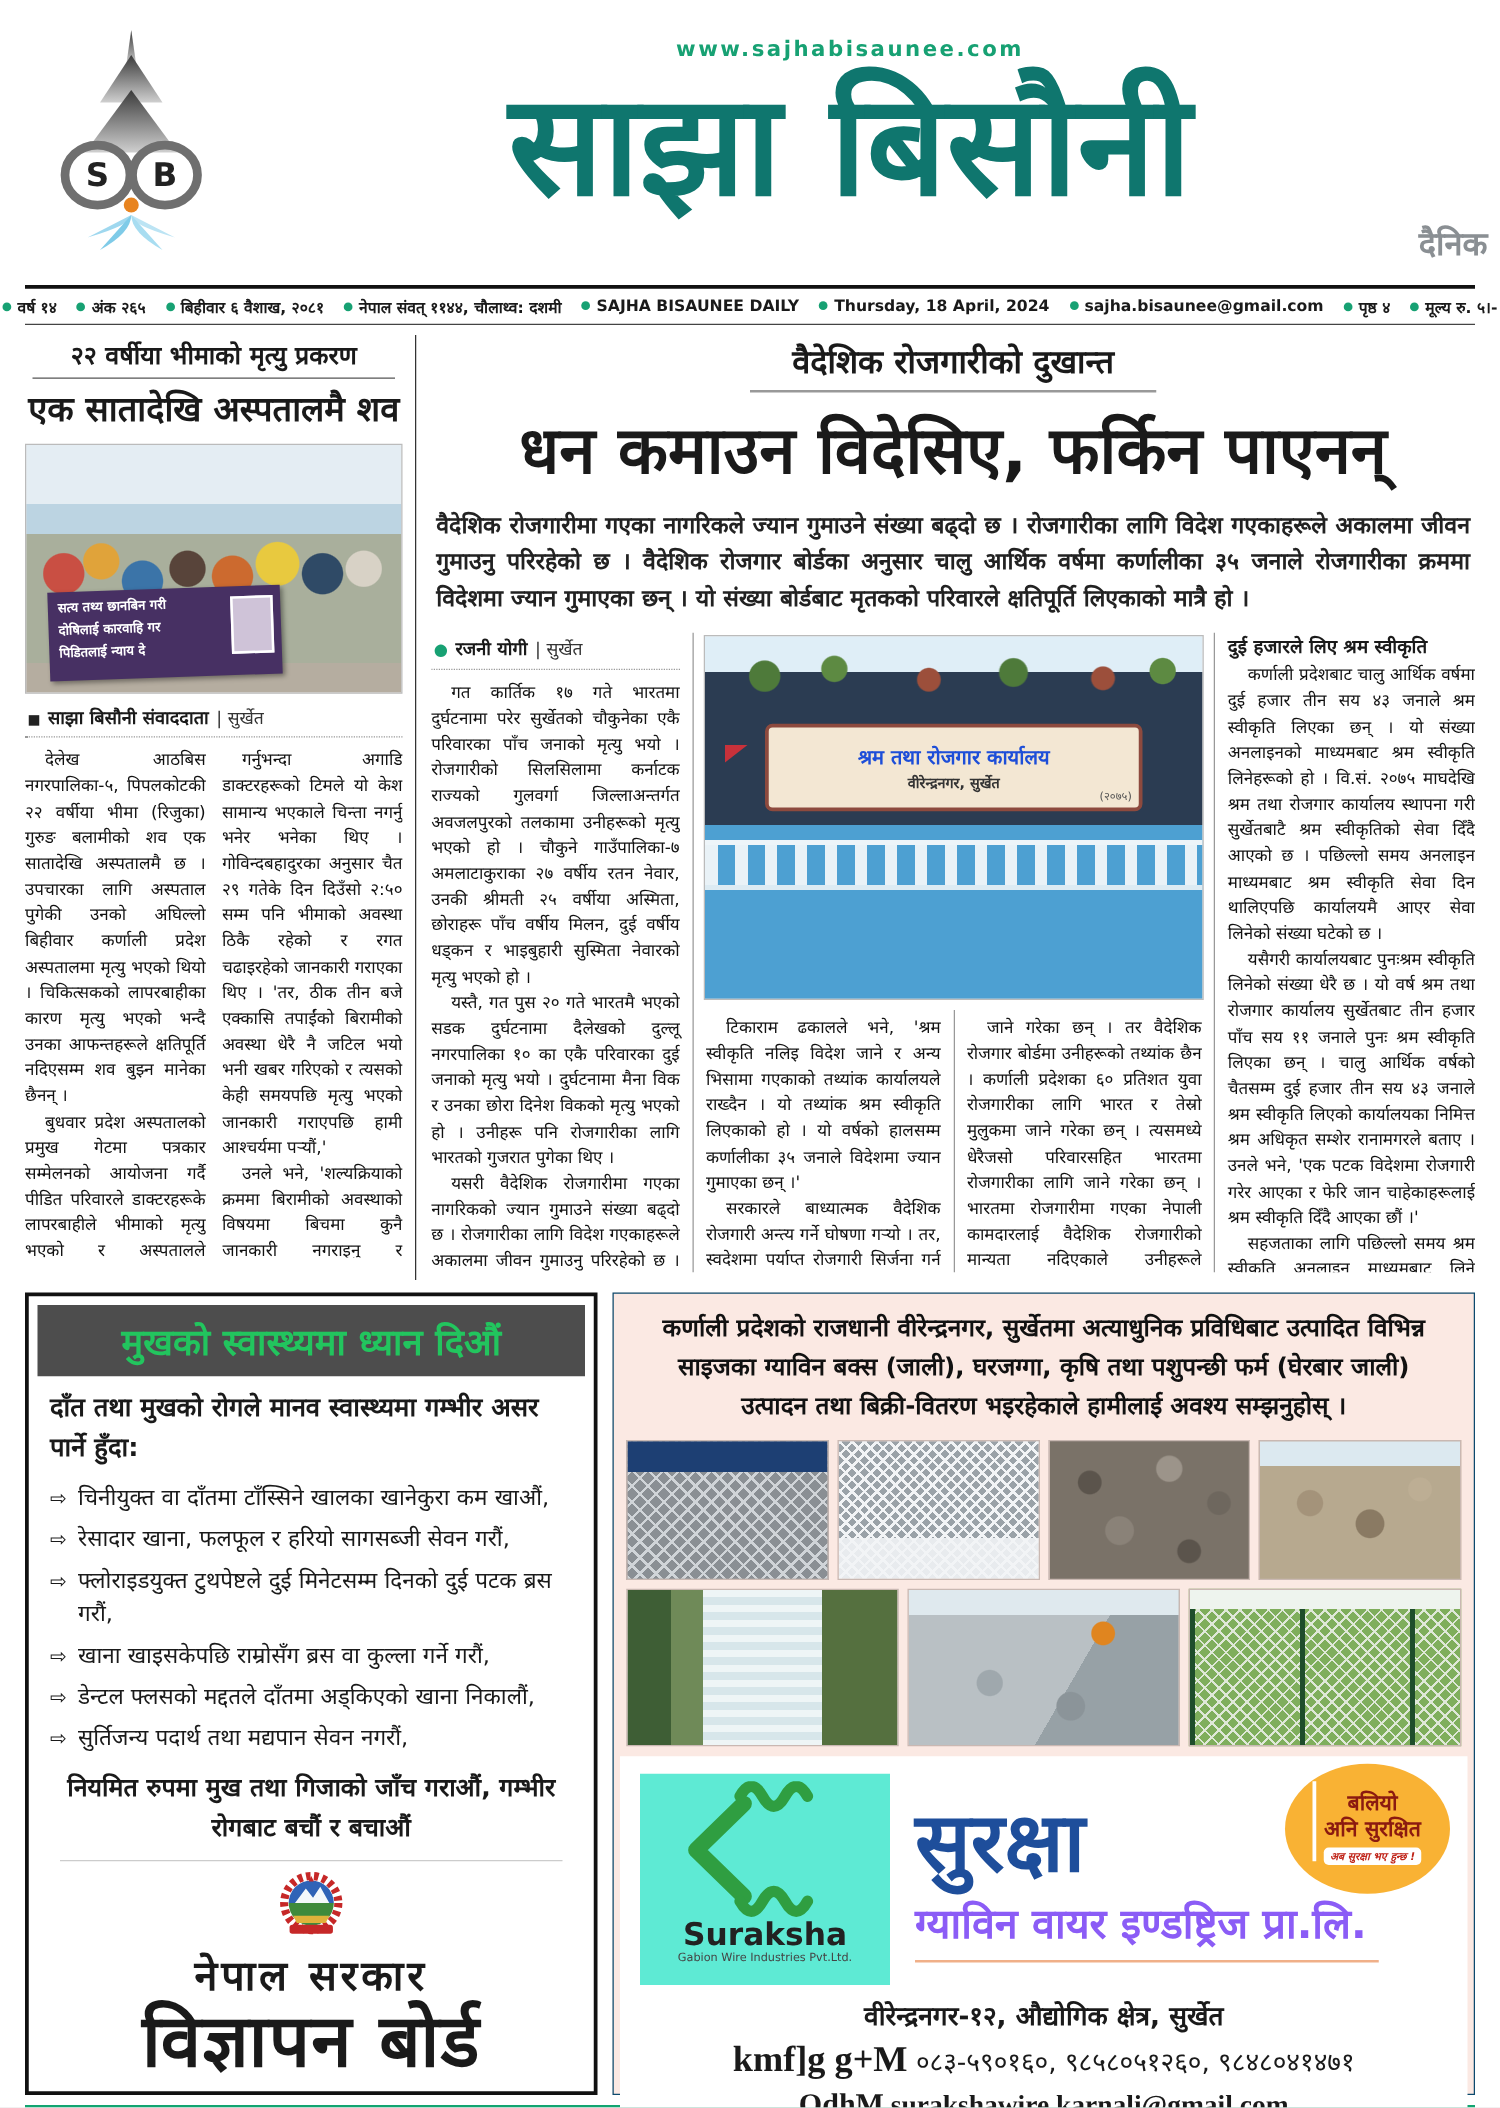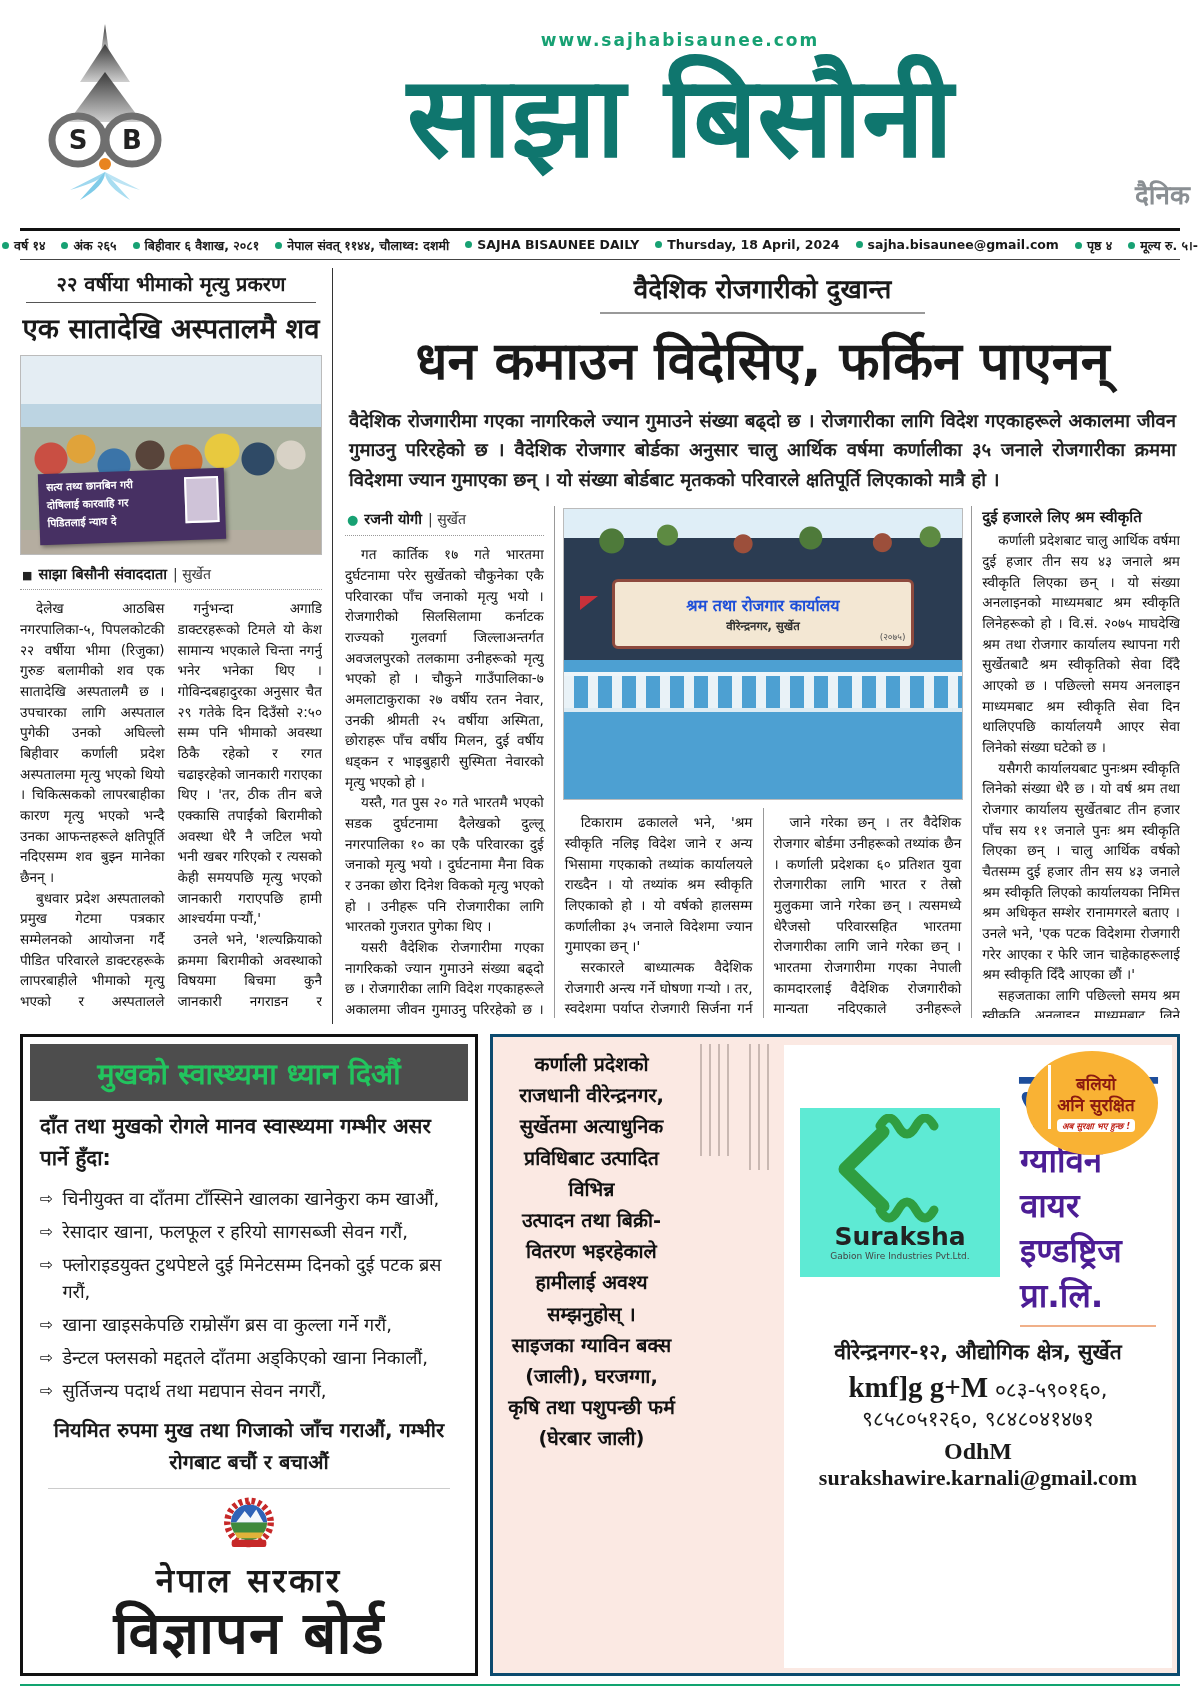--- a/index.html
+++ b/index.html
@@ -100,21 +100,21 @@
   .d-list { padding:4px 10px 0; }
   .d-item { display:flex; gap:9px; margin-top:6px; font-size:18px; line-height:1.5; }
   .d-arrow { flex:0 0 auto; font-size:16px; padding-top:2px; }
   .d-close { font-weight:800; text-align:center; font-size:20px; padding:10px 6px 2px; line-height:1.6; }
   .d-sep { border-top:1px solid #ccc; margin:8px 18px 2px; }
   .d-emblem { display:block; margin:4px auto 0; }
   .d-gov { font-size:33px; font-weight:800; text-align:center; letter-spacing:3px; margin-top:2px; }
   .d-board { font-size:58px; font-weight:900; text-align:center; line-height:1.1; letter-spacing:1px; }
 
   
-  .gabion { flex:1; border:3px solid #0c4a6e; background:#fbe9e3; display:flex; flex-direction:row; }
+  .gabion { flex:1; border:1px solid #0c4a6e; background:#fbe9e3; display:flex; flex-direction:column; }
   .g-intro { text-align:center; font-weight:800; font-size:19.5px; line-height:1.6; padding:12px 14px 4px; color:#111; }
   .g-row { display:grid; gap:7px; margin:7px 10px 0; }
   .g-row1 { grid-template-columns:repeat(4,1fr); }
   .g-row2 { grid-template-columns:repeat(3,1fr); }
   .tile { height:112px; border:1px solid #c9b8b2; }
   .g-row2 .tile { height:126px; }
   .t-boxes { background:
       linear-gradient(#1d3f73 0 22%, rgba(0,0,0,0) 22%),
       repeating-linear-gradient(45deg,#d0d4d8 0 2px, rgba(0,0,0,0) 2px 9px),
       repeating-linear-gradient(-45deg,#d0d4d8 0 2px, rgba(0,0,0,0) 2px 9px), #8a8f94; }
@@ -150,21 +150,21 @@
       repeating-linear-gradient(45deg,#dfe8d8 0 1.5px, rgba(0,0,0,0) 1.5px 8px),
       repeating-linear-gradient(-45deg,#dfe8d8 0 1.5px, rgba(0,0,0,0) 1.5px 8px),
       #7fae5c; }
   .g-foot { background:#fff; margin:8px 5px 5px; flex:1; position:relative; padding:14px 16px 10px; }
   .g-foot-top { display:flex; align-items:center; gap:20px; }
   .s-logo { width:200px; flex:0 0 200px; background:#5eead4; padding:6px 4px 16px; text-align:center; }
   .s-logo-name { font-size:25px; font-weight:800; color:#222; margin-top:-6px; }
   .s-logo-sub { font-size:9px; color:#444; }
   .s-brandwrap { flex:1; }
   .s-brand { color:#1e4e9b; font-size:66px; font-weight:900; line-height:1.15; }
-  .s-company { color:#4c1d95; font-size:33px; font-weight:800; margin-top:2px; border-bottom:2px solid #f0b089; display:inline-block; padding:0 10px 8px 0; }
+  .s-company { color:#8b5cf6; font-size:33px; font-weight:800; margin-top:2px; border-bottom:2px solid #f0b089; display:inline-block; padding:0 10px 8px 0; }
   .g-contact { text-align:center; margin-top:10px; }
   .g-address { font-size:21px; font-weight:600; }
   .g-phone { font-size:21px; margin-top:6px; }
   .g-phone .lbl { font-family:"Liberation Serif","DejaVu Serif",serif; font-weight:700; font-size:29px; }
   .g-email { font-size:22px; font-weight:700; font-family:"Liberation Serif","DejaVu Serif",serif; margin-top:6px; }
   .g-email .lbl { font-size:24px; }
   .s-badge { position:absolute; right:14px; top:6px; width:132px; height:104px; background:#f9b234; border-radius:50%;
     display:flex; flex-direction:column; justify-content:center; align-items:center; padding-left:8px; }
   .s-badge .bar { position:absolute; left:22px; top:14px; bottom:26px; border-left:3px solid #fff; }
   .s-badge .b1, .s-badge .b2 { color:#8b1a10; font-weight:800; font-size:17px; line-height:1.25; }
@@ -375,22 +375,22 @@
         <rect x="18" y="62" width="48" height="10" rx="3" fill="#c62828"></rect>
         <polygon points="42,8 45,14 39,14" fill="#c62828"></polygon>
       </svg>
       <div class="d-gov">नेपाल सरकार</div>
       <div class="d-board">विज्ञापन बोर्ड</div>
     </div>
 
     <div class="gabion">
       <div class="g-intro">
         <div>कर्णाली प्रदेशको राजधानी वीरेन्द्रनगर, सुर्खेतमा अत्याधुनिक प्रविधिबाट उत्पादित विभिन्न</div>
+        <div>साइजका ग्याविन बक्स (जाली), घरजग्गा, कृषि तथा पशुपन्छी फर्म (घेरबार जाली)</div>
         <div>उत्पादन तथा बिक्री-वितरण भइरहेकाले हामीलाई अवश्य सम्झनुहोस् ।</div>
-        <div>साइजका ग्याविन बक्स (जाली), घरजग्गा, कृषि तथा पशुपन्छी फर्म (घेरबार जाली)</div>
       </div>
       <div class="g-row g-row1">
         <div class="tile t-boxes"></div>
         <div class="tile t-mesh"></div>
         <div class="tile t-stone"></div>
         <div class="tile t-embank"></div>
       </div>
       <div class="g-row g-row2">
         <div class="tile t-water"></div>
         <div class="tile t-exc"></div>

